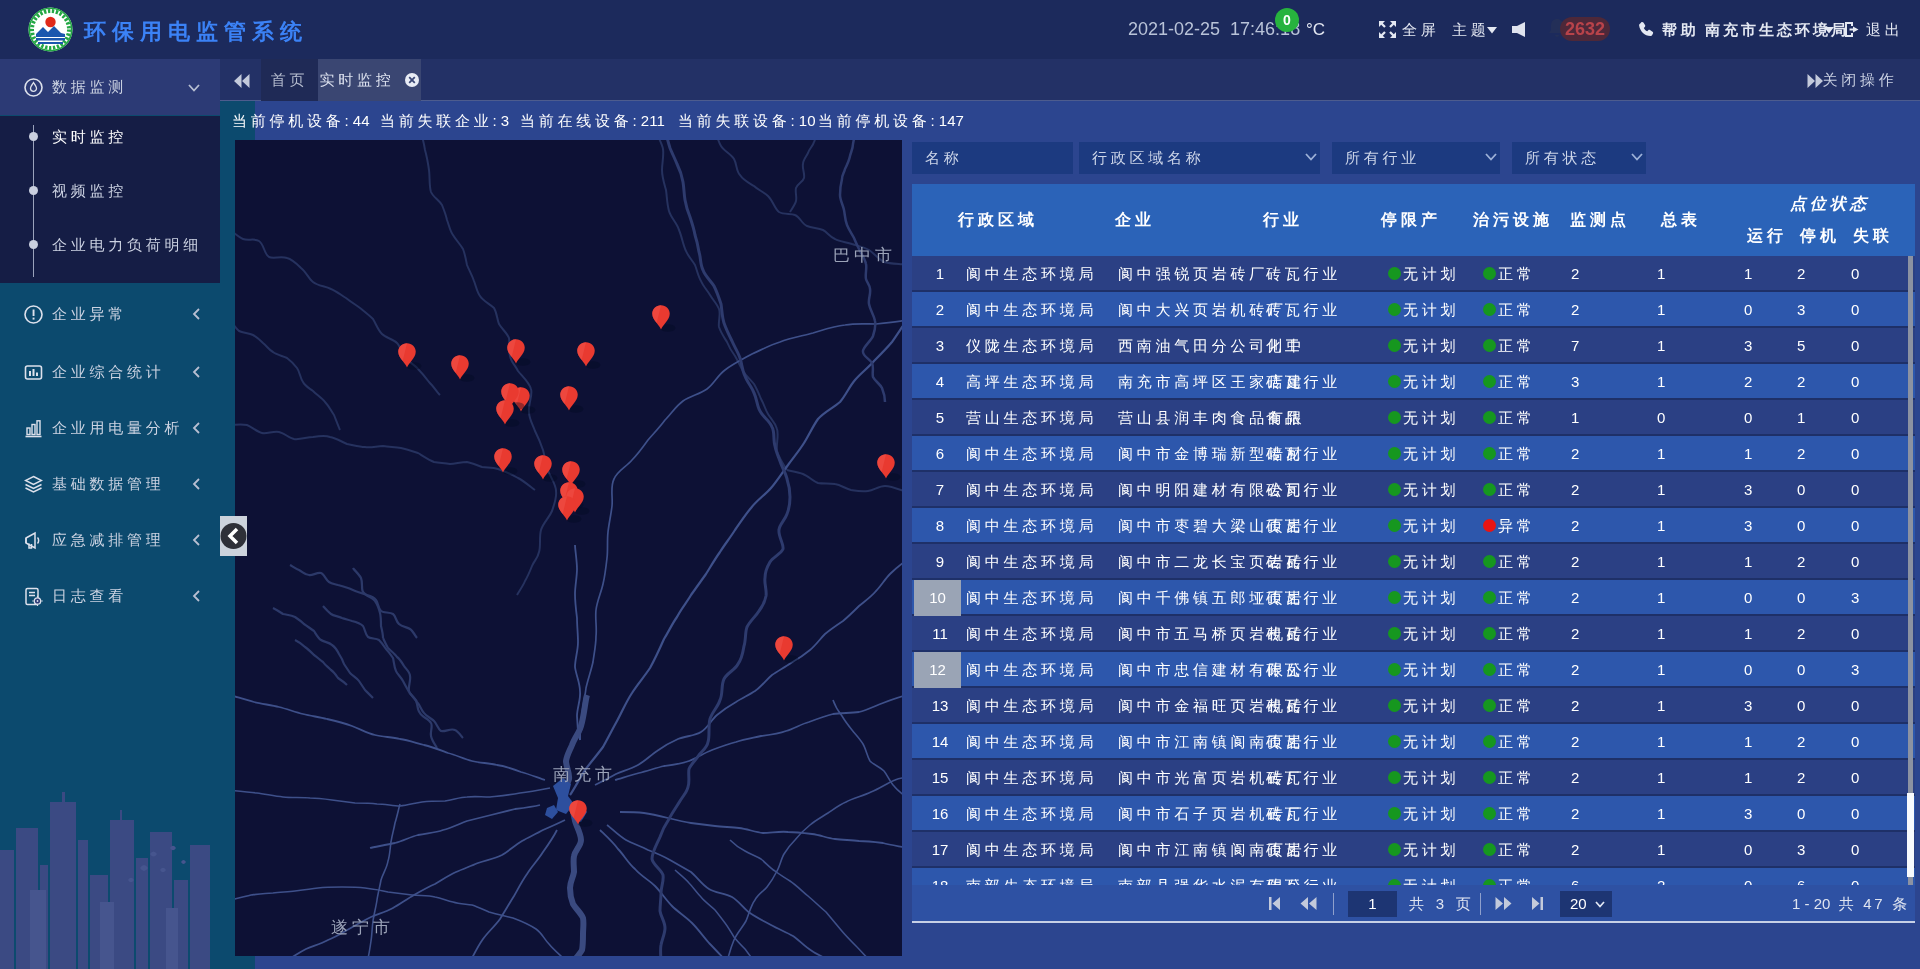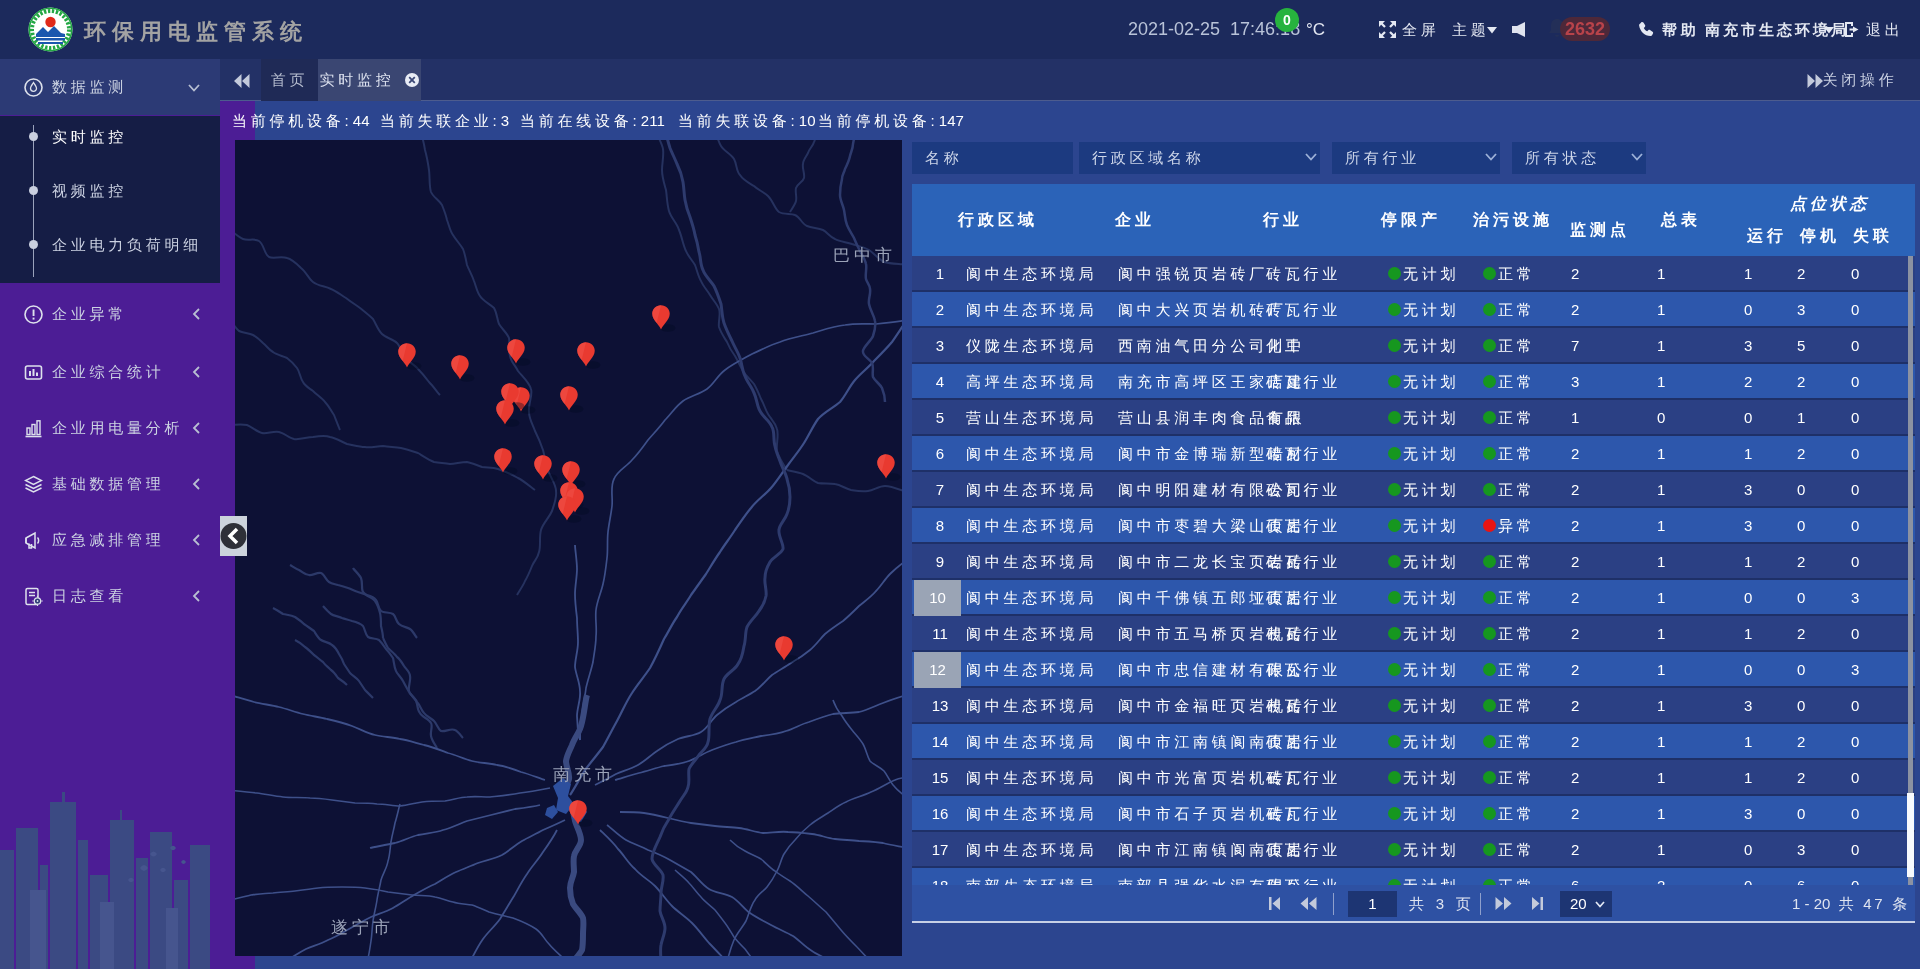--- a/index.html
+++ b/index.html
@@ -1,21 +1,21 @@
 <!DOCTYPE html>
 <html><head>
 <meta charset="utf-8">
 <style>
 * { margin:0; padding:0; box-sizing:border-box; }
 html,body { width:1920px; height:969px; overflow:hidden; background:#2c458f; font-family:"Liberation Sans", sans-serif; }
 .cjk { letter-spacing:0.25em; }
 #header { position:absolute; left:0; top:0; width:1920px; height:59px; background:#1c2a5c; }
-#title { position:absolute; left:84px; top:17px; font-size:22px; font-weight:bold; color:#a3a3a3; letter-spacing:6px; }
+#title { position:absolute; left:84px; top:17px; font-size:22px; font-weight:bold; color:#3b82f6; letter-spacing:6px; }
 .hitem { position:absolute; top:0; height:59px; line-height:59px; color:#e4e8f2; font-size:15px; }
-#sidebar { position:absolute; left:0; top:59px; width:255px; height:910px; background:#4c1d95; overflow:hidden; }
+#sidebar { position:absolute; left:0; top:59px; width:255px; height:910px; background:#0c4a6e; overflow:hidden; }
 .smenu { position:absolute; left:0; width:220px; height:56px; color:#ccd3e2; font-size:15px; }
 .smenu .lbl { position:absolute; left:52px; top:19px; letter-spacing:0.25em; white-space:nowrap; }
 .smenu svg.icon { position:absolute; left:24px; top:19px; }
 #subdark { position:absolute; left:0; top:57px; width:220px; height:167px; background:#151d45; }
 #subdark .vline { position:absolute; left:33px; top:9px; width:1px; height:152px; background:#9aa2bb; }
 .subitem { position:absolute; left:52px; color:#ccd2e2; font-size:15px; white-space:nowrap; letter-spacing:0.25em; }
 .subdot { position:absolute; left:29px; width:9px; height:9px; border-radius:50%; background:#c9cfdf; }
 #tabbar { position:absolute; left:220px; top:59px; width:1700px; height:42px; background:#233166; border-bottom:1px solid #4d5c8e; }
 .tab { position:absolute; top:0; height:42px; line-height:42px; font-size:15px; color:#c9d0e2; text-align:center; letter-spacing:0.25em; }
 #stats { position:absolute; left:220px; top:101px; width:1700px; height:39px; color:#ffffff; font-size:15px; }
@@ -333,21 +333,21 @@
     <svg class="fchev" style="left:119px;" viewBox="0 0 12 8">
         <path d="M1 1 L6 6.5 L11 1" stroke="#9db1d8" stroke-width="1.8" fill="none"></path>
       </svg>
   </div>
   <div id="thead">
     <div class="th" style="left:36px;width:100px;top:26px;">行政区域</div>
     <div class="th" style="left:173px;width:100px;top:26px;">企业</div>
     <div class="th" style="left:321px;width:100px;top:26px;">行业</div>
     <div class="th" style="left:449px;width:100px;top:26px;">停限产</div>
     <div class="th" style="left:551px;width:100px;top:26px;">治污设施</div>
-    <div class="th" style="left:638px;width:100px;top:36px;">监测点</div>
+    <div class="th" style="left:638px;width:100px;top:26px;">监测点</div>
     <div class="th" style="left:719px;width:100px;top:26px;">总表</div>
     <div class="th" style="left:868px;width:100px;top:10px;font-style:italic;">点位状态</div>
     <div class="th" style="left:805px;width:100px;top:42px;">运行</div>
     <div class="th" style="left:858px;width:100px;top:42px;">停机</div>
     <div class="th" style="left:911px;width:100px;top:42px;">失联</div>
   </div>
   <div id="tbody">
 <div class="row odd" style="top:0px;">
   <div class="cell num">1</div>
   <div class="cell" style="left:54px;">阆中生态环境局</div>

